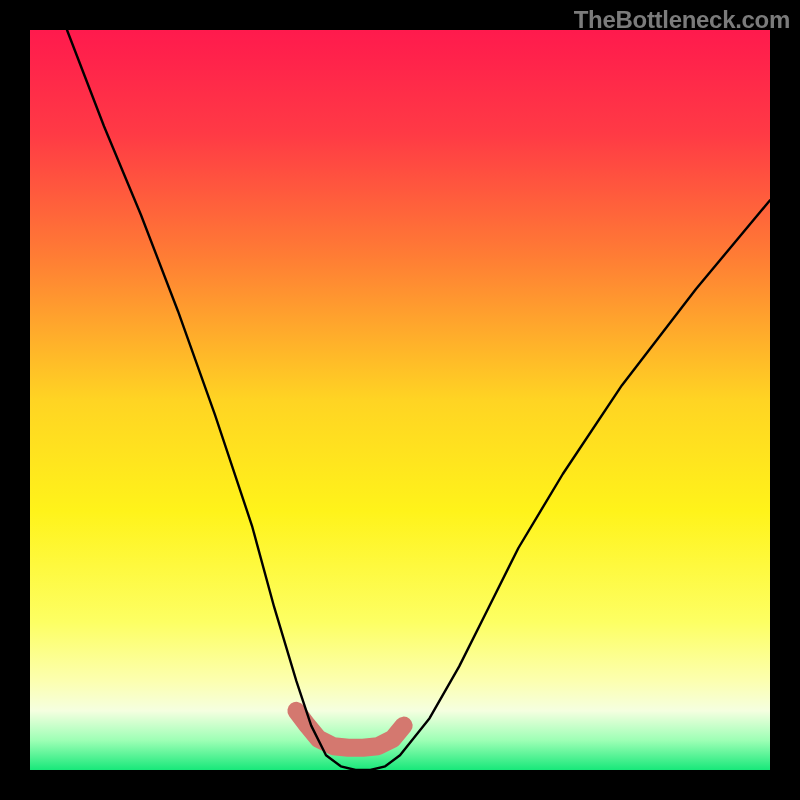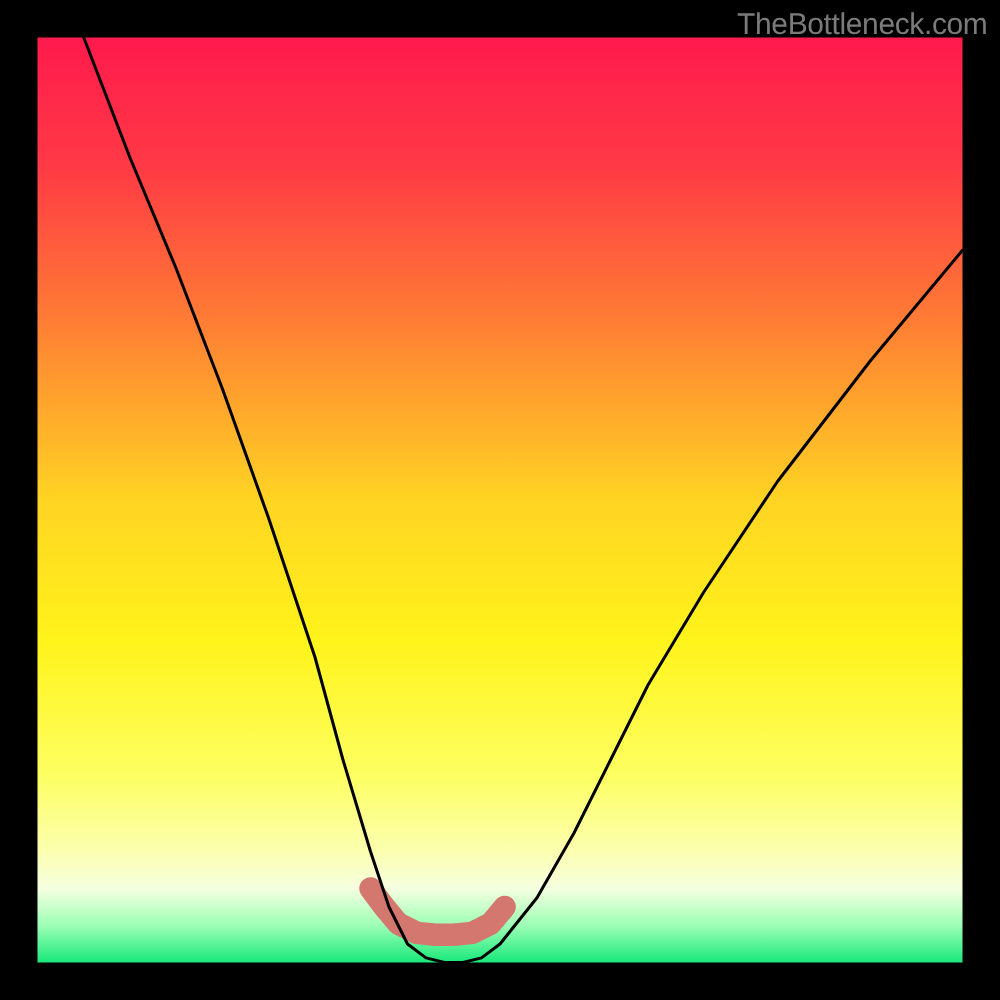--- a/index.html
+++ b/index.html
@@ -26,21 +26,21 @@
     width: 740px;
     height: 740px;
     
   }
   .watermark {
     position: absolute;
     top: 6px;
     right: 10px;
     color: #7b7b7b;
     font-size: 24px;
-    font-weight: 400;
+    font-weight: 700;
     letter-spacing: -0.3px;
   }
   svg.curves {
     position: absolute;
     left: 0;
     top: 0;
     width: 740px;
     height: 740px;
     overflow: visible;
   }

